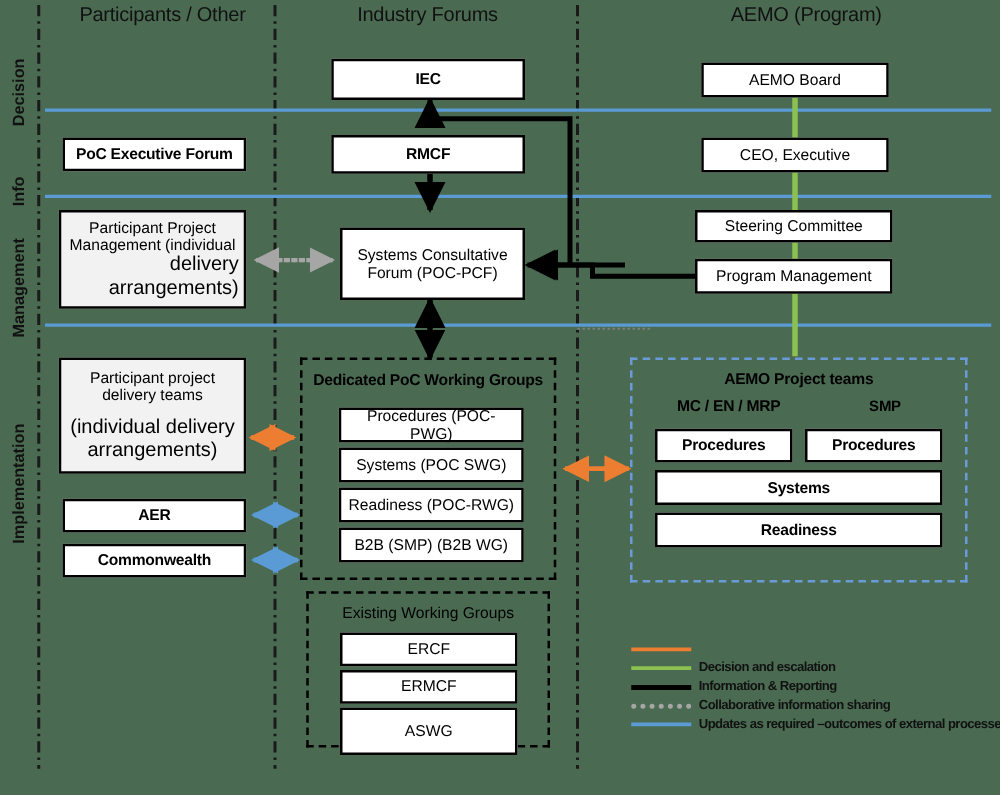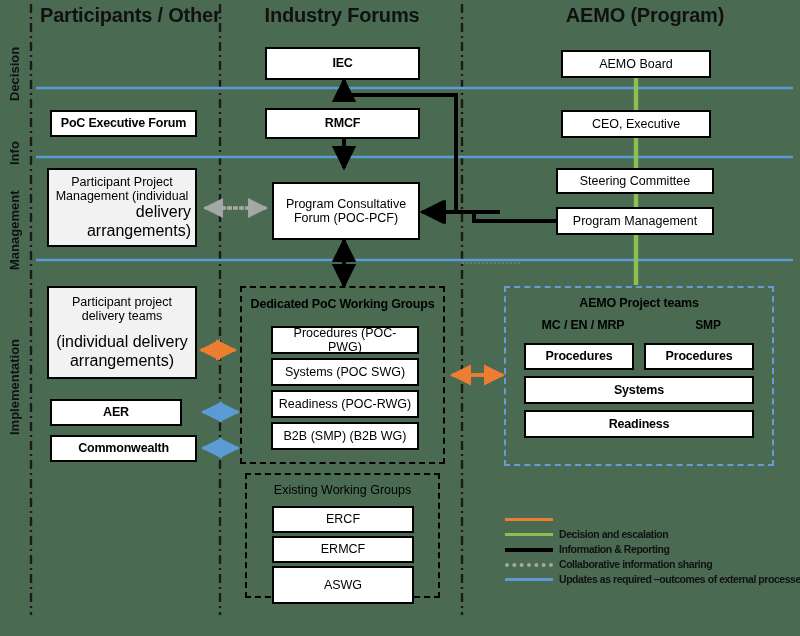--- a/index.html
+++ b/index.html
@@ -2,21 +2,21 @@
 <html><head>
 <meta charset="utf-8">
 <style>
   html,body{margin:0;padding:0;background:#4a6b52;}
   body{width:800px;height:636px;position:relative;overflow:hidden;
        font-family:"Liberation Sans",sans-serif;color:#000;}
   #canvas{position:absolute;inset:0;width:800px;height:636px;}
   .abs{position:absolute;box-sizing:border-box;}
 
   
-  .colhead{font-weight:bold;font-size:20px;text-align:center;color:#111;
+  .colhead{font-weight:normal;font-size:16px;text-align:center;color:#111;
            letter-spacing:-.2px;white-space:nowrap;}
 
   
   .rowlabel{font-weight:bold;font-size:13px;color:#111;white-space:nowrap;
             transform-origin:left bottom;transform:rotate(-90deg);}
 
   
   .box{border:2.4px solid #000;background:#ffffff;display:flex;
        align-items:center;justify-content:center;text-align:center;
        font-size:12.5px;line-height:1.15;padding:2px 4px;}
@@ -139,21 +139,21 @@
 </div>
 <div class="abs" style="left:22px;top:420px;">
   <div class="rowlabel">Implementation</div>
 </div>
 
 <div class="abs box bold" style="left:265px;top:47px;width:155px;height:33px;">IEC</div>
 
 <div class="abs box bold" style="left:265px;top:108px;width:155px;height:31px;">RMCF</div>
 
 <div class="abs box col" style="left:272px;top:182px;width:148px;height:58px;">
-  <span>Program Consultative</span>
+  <span>Systems Consultative</span>
   <span>Forum (POC-PCF)</span>
 </div>
 
 <div class="abs grp-dash" style="left:240px;top:286px;width:205px;height:178px;">
   <div class="grp-title" style="top:9px;">Dedicated PoC Working Groups</div>
   <div class="abs box thin" style="left:29px;top:38px;width:148px;height:28px;">Procedures (POC-PWG)</div>
   <div class="abs box thin" style="left:29px;top:70px;width:148px;height:28px;">Systems (POC SWG)</div>
   <div class="abs box thin" style="left:29px;top:102px;width:148px;height:28px;">Readiness (POC-RWG)</div>
   <div class="abs box thin" style="left:29px;top:134px;width:148px;height:28px;">B2B (SMP) (B2B WG)</div>
 </div>
@@ -174,21 +174,21 @@
 </div>
 
 <div class="abs box grey col" style="left:47px;top:286px;width:150px;height:93px;">
   <span>Participant project</span>
   <span>delivery teams</span>
   <span style="height:10px;"></span>
   <span class="sub">(individual delivery</span>
   <span class="sub">arrangements)</span>
 </div>
 
-<div class="abs box bold" style="left:50px;top:399px;width:132px;height:27px;">AER</div>
+<div class="abs box bold" style="left:50px;top:399px;width:147px;height:27px;">AER</div>
 
 <div class="abs box bold" style="left:50px;top:435px;width:147px;height:27px;">Commonwealth</div>
 
 <div class="abs box" style="left:561px;top:50px;width:150px;height:28px;">AEMO Board</div>
 
 <div class="abs box" style="left:561px;top:110px;width:150px;height:28px;">CEO, Executive</div>
 
 <div class="abs box" style="left:556px;top:168px;width:158px;height:26px;">Steering Committee</div>
 
 <div class="abs box" style="left:556px;top:207px;width:158px;height:28px;">Program Management</div>

